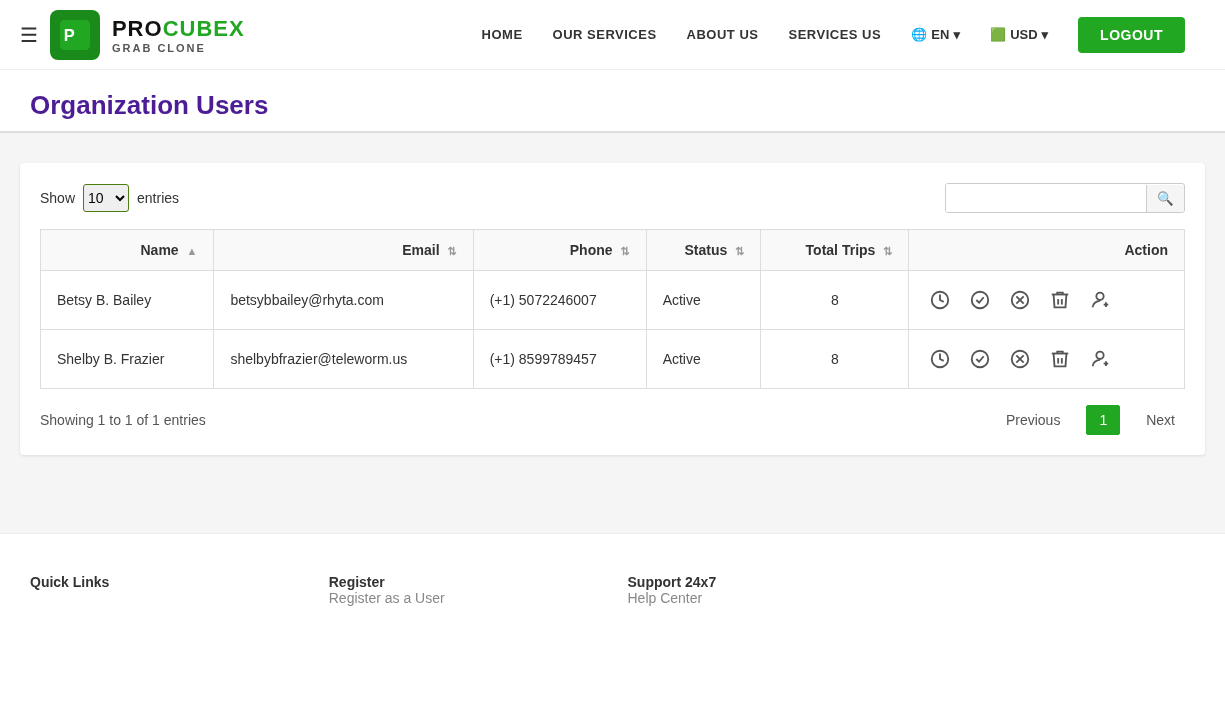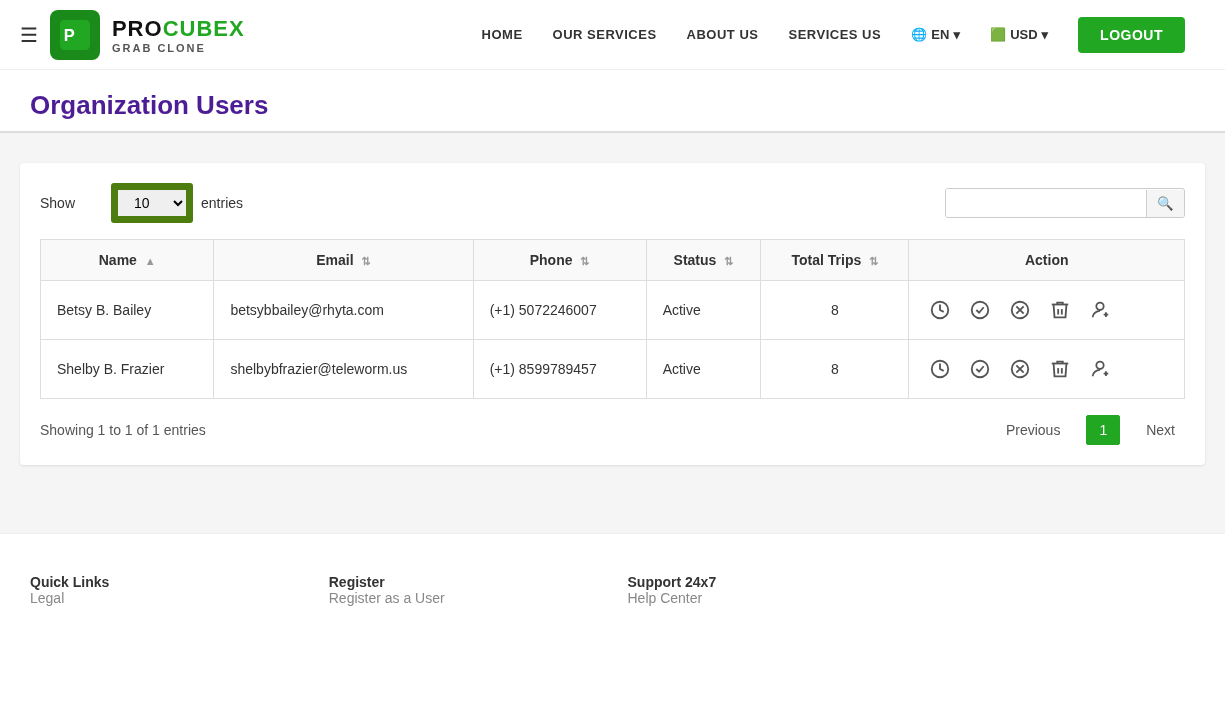--- a/index.html
+++ b/index.html
@@ -63,36 +63,36 @@
       padding: 20px;
       box-shadow: 0 1px 3px rgba(0,0,0,0.1);
     }
 
     
     .table-controls {
       display: flex; align-items: center; justify-content: space-between; margin-bottom: 16px;
     }
     .show-entries { display: flex; align-items: center; gap: 8px; font-size: 14px; }
     .show-entries select {
-      padding: 4px 12px; border: 7px solid #4d7c0f; border-radius: 3px; font-size: 14px; margin-left: 28px;
+      padding: 4px 0; border: 1px solid #4d7c0f; border-radius: 3px; font-size: 14px;
     }
     .search-box {
       display: flex; align-items: center; border: 1px solid #ccc; border-radius: 3px; overflow: hidden;
     }
     .search-box input {
       border: none; outline: none; padding: 6px 10px; font-size: 14px; width: 200px;
     }
     .search-box button {
       background: #f5f5f5; border: none; border-left: 1px solid #ccc; padding: 6px 10px; cursor: pointer;
     }
 
     
     .data-table { width: 100%; border-collapse: collapse; border: 1px solid #ddd; }
     .data-table th {
-      background: #f9f9f9; padding: 12px 16px; text-align: center; font-weight: 600;
+      background: #f9f9f9; padding: 12px 16px; text-align: right; font-weight: 600;
       border: 1px solid #ddd; font-size: 14px; white-space: nowrap;
     }
     .data-table td {
       padding: 14px 16px; border: 1px solid #ddd; font-size: 14px; vertical-align: middle;
     }
     .data-table tr:nth-child(odd) td { background: #fff; }
     .sort-icon { margin-left: 4px; color: #999; font-size: 11px; }
 
     
     .action-icons { display: flex; align-items: center; gap: 10px; }
@@ -327,21 +327,20 @@
       </div>
     </div>
 
   </div>
 </div>
 
 <div class="footer">
   <div class="footer-grid">
     <div>
       <h4>Quick Links</h4>
-      <a class="footer-link">Legal</a>
     </div>
     <div>
       <h4>Register</h4>
       <a class="footer-link">Register as a User</a>
     </div>
     <div>
       <h4>Support 24x7</h4>
       <a class="footer-link">Help Center</a>
     </div>
   </div>

